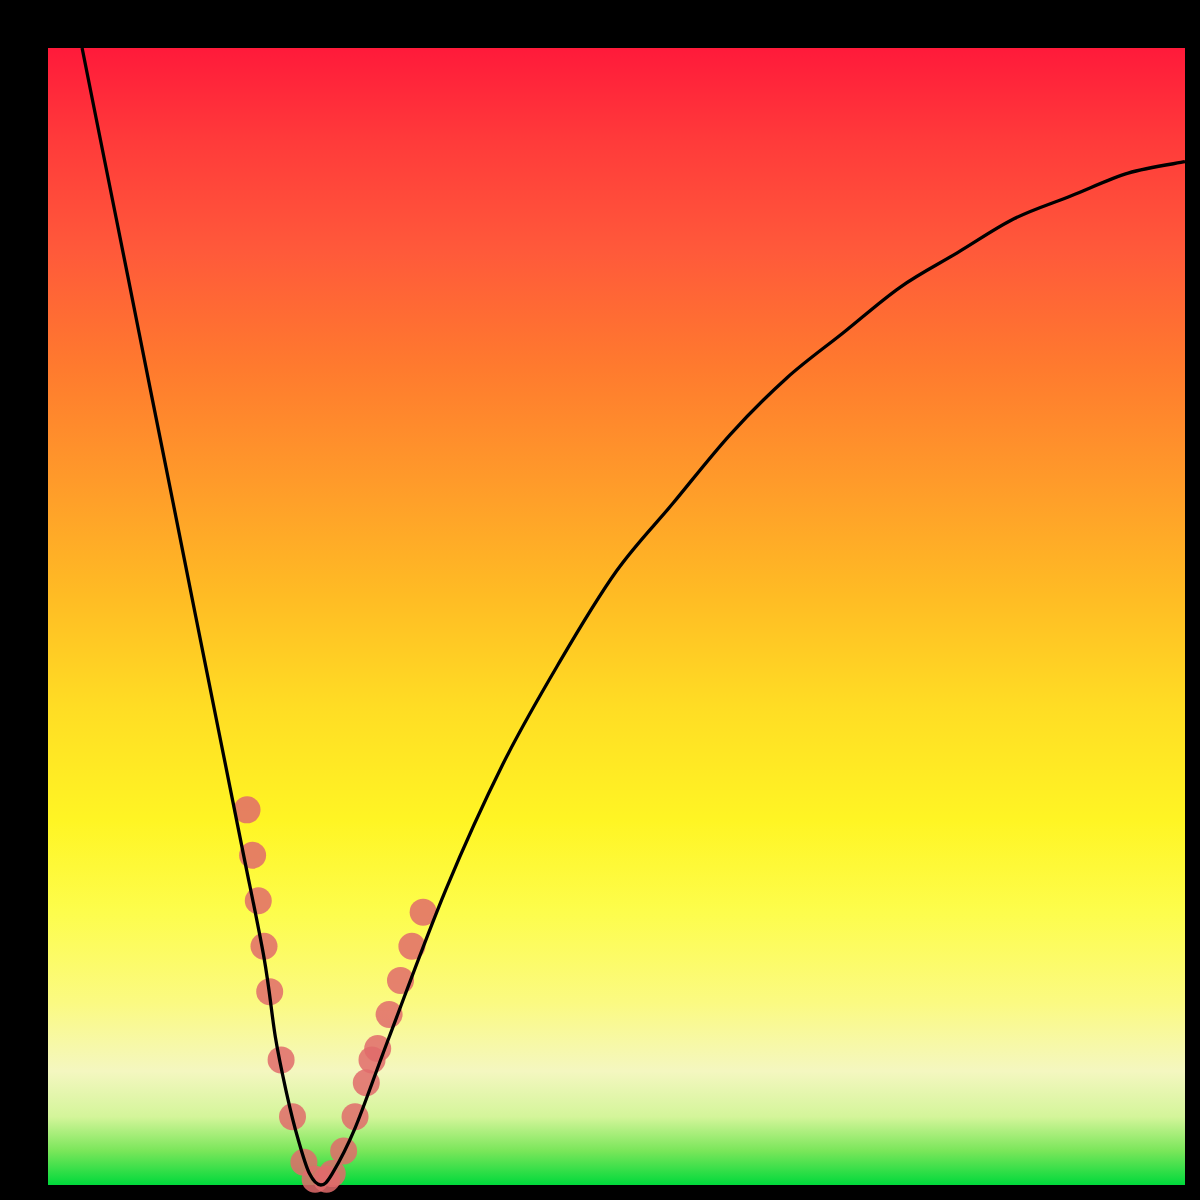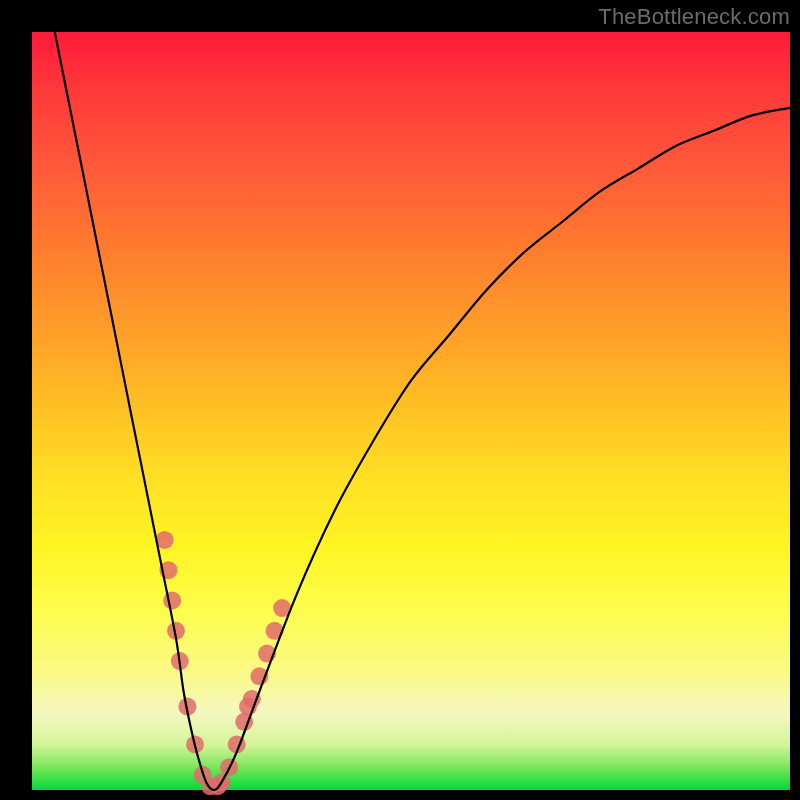--- a/index.html
+++ b/index.html
@@ -94,14 +94,13 @@
           <circle cx="216.0" cy="674.6" r="9" class="dot"></circle>
           <circle cx="219.8" cy="667.0" r="9" class="dot"></circle>
           <circle cx="227.4" cy="644.3" r="9" class="dot"></circle>
           <circle cx="235.0" cy="621.6" r="9" class="dot"></circle>
           <circle cx="242.6" cy="598.8" r="9" class="dot"></circle>
           <circle cx="250.1" cy="576.1" r="9" class="dot"></circle>
         </g>
       <path class="line" d="M 22.74 0 C 25.3 12.6, 32.8 50.5, 37.9 75.8 C 43.0 101.1, 48.0 126.3, 53.1 151.6 C 58.1 176.9, 63.2 202.1, 68.2 227.4 C 73.3 252.7, 78.3 277.9, 83.4 303.2 C 88.4 328.5, 93.5 353.7, 98.5 379.0 C 103.6 404.3, 108.6 429.5, 113.7 454.8 C 118.8 480.1, 123.8 505.3, 128.9 530.6 C 133.9 555.9, 140.2 584.9, 144.0 606.4 C 147.8 627.9, 149.1 644.3, 151.6 659.5 C 154.1 674.6, 156.7 686.0, 159.2 697.4 C 161.7 708.7, 164.2 718.8, 166.8 727.7 C 169.3 736.5, 171.8 745.4, 174.3 750.4 C 176.9 755.5, 179.4 758.0, 181.9 758.0 C 184.4 758.0, 185.7 756.7, 189.5 750.4 C 193.3 744.1, 198.3 735.3, 204.7 720.1 C 211.0 704.9, 217.3 686.0, 227.4 659.5 C 237.5 632.9, 252.7 591.2, 265.3 560.9 C 277.9 530.6, 290.6 502.8, 303.2 477.5 C 315.8 452.3, 328.5 430.8, 341.1 409.3 C 353.7 387.8, 366.4 366.4, 379.0 348.7 C 391.6 331.0, 404.3 318.4, 416.9 303.2 C 429.5 288.0, 442.2 271.6, 454.8 257.7 C 467.4 243.8, 480.1 231.2, 492.7 219.8 C 505.3 208.5, 518.0 199.6, 530.6 189.5 C 543.2 179.4, 555.9 168.0, 568.5 159.2 C 581.1 150.3, 593.8 144.0, 606.4 136.4 C 619.0 128.9, 631.7 120.0, 644.3 113.7 C 656.9 107.4, 669.6 103.6, 682.2 98.5 C 694.8 93.5, 707.5 87.2, 720.1 83.4 C 732.7 79.6, 751.7 77.1, 758.0 75.8"></path>
     </svg>
   </div>
-  <div class="watermark">TheBottleneck.com</div>
 </div>
 
 </body></html>

